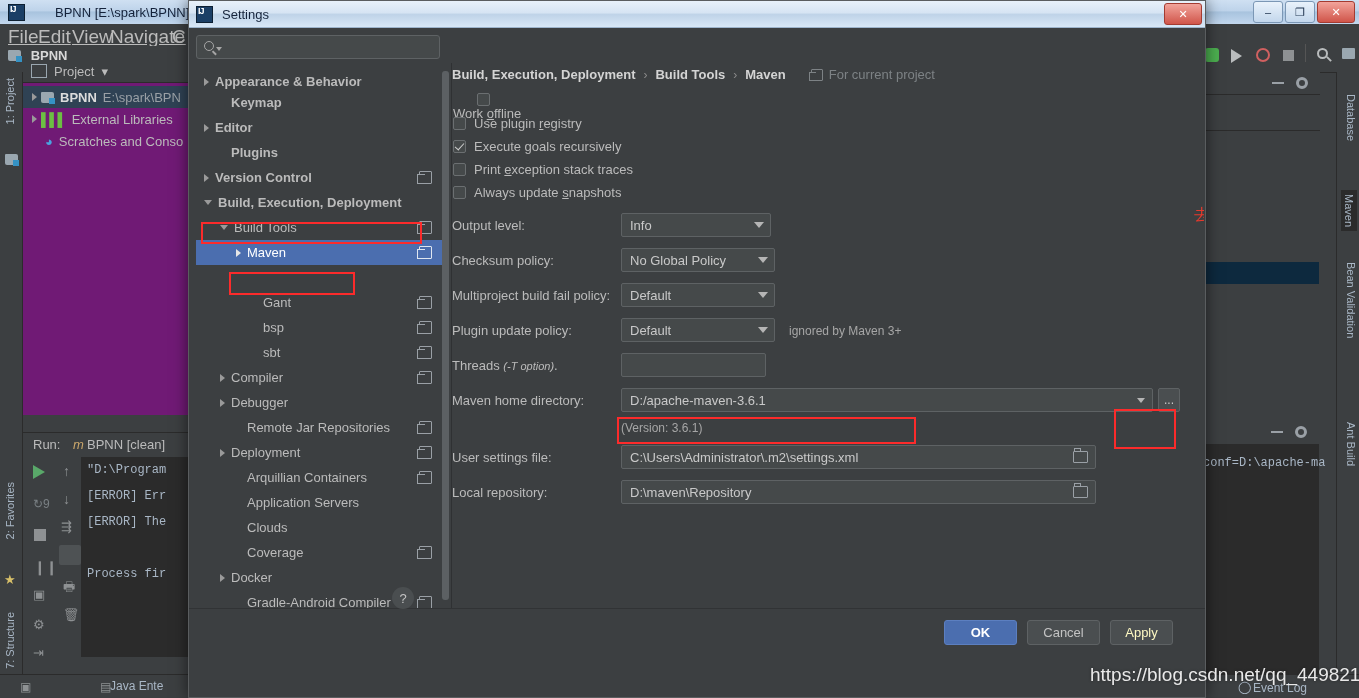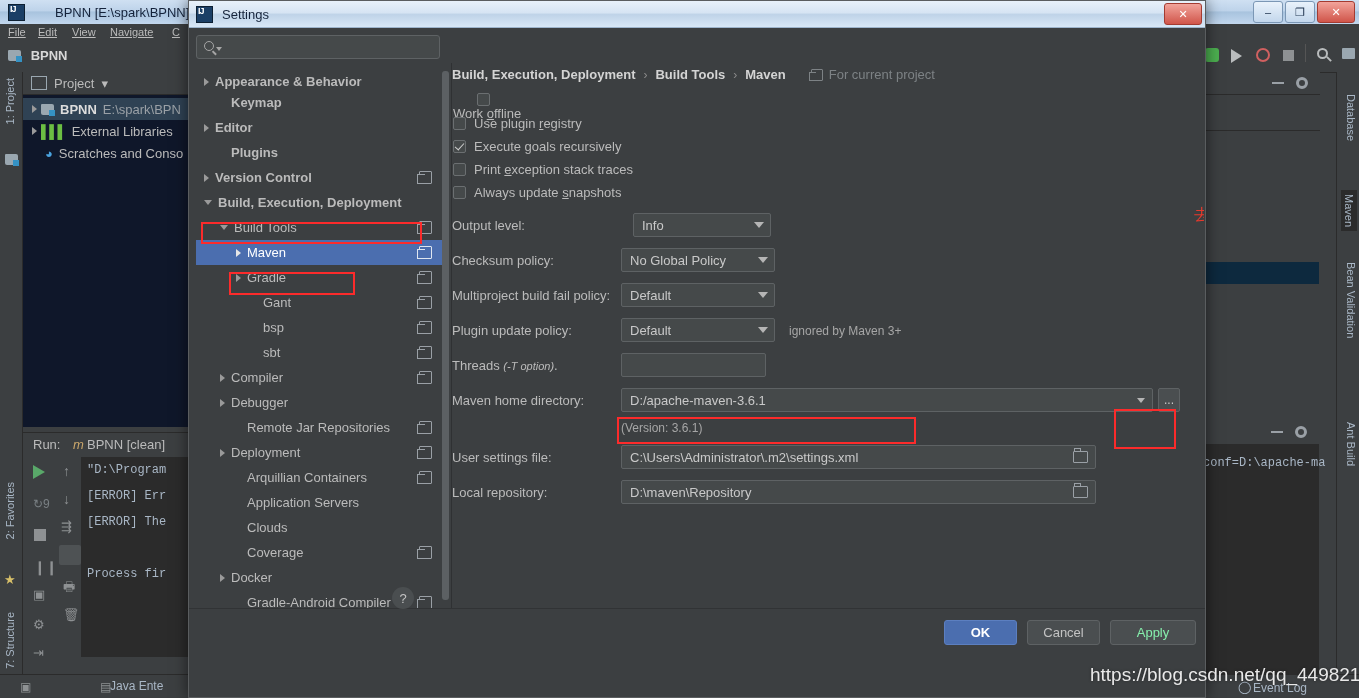--- a/index.html
+++ b/index.html
@@ -32,29 +32,29 @@
   #ide-winbtns{position:absolute;right:4px;top:1px;display:flex;gap:2px;}
   .winbtn{
     width:28px;height:20px;border:1px solid #7b97b5;border-radius:3px;
     background:linear-gradient(to bottom,#e9f2fb,#c3d7ec);
     display:flex;align-items:center;justify-content:center;
     color:#20344f;font-size:11px;
   }
   .winbtn.close{background:linear-gradient(to bottom,#f2a49b,#d0554a);border-color:#a33b31;color:#fff;width:36px;}
 
   #ide-menubar{position:absolute;left:0;top:24px;width:1359px;height:22px;background:#3c3f41;}
-  #ide-menubar .mi{position:absolute;top:2px;color:#bbb;font-size:11px;}
+  #ide-menubar .mi{position:absolute;top:2px;color:#bbb;font-size:19px;}
   #ide-toolbar{position:absolute;left:0;top:46px;width:1359px;height:26px;background:#3c3f41;border-bottom:1px solid #2b2b2b;}
   #proj-label{position:absolute;left:8px;top:48px;color:#d8d8d8;font-size:13px;}
   .folder-ic{display:inline-block;width:13px;height:11px;background:#9aa7b0;border-radius:1px 2px 2px 2px;position:relative;vertical-align:-1px;}
   .folder-ic:after{content:"";position:absolute;right:-1px;bottom:-1px;width:6px;height:6px;background:#3592c4;}
 
   #left-stripe{position:absolute;left:0;top:72px;width:22px;height:602px;background:#3c3f41;border-right:1px solid #2b2b2b;}
   .stripe-txt{position:absolute;writing-mode:vertical-rl;transform:rotate(180deg);color:#a9b7c6;font-size:11px;white-space:nowrap;}
-  #proj-panel{position:absolute;left:23px;top:72px;width:175px;height:355px;background:#0f172a;}
+  #proj-panel{position:absolute;left:23px;top:60px;width:175px;height:355px;background:#701a75;}
   #proj-head{position:absolute;left:0;top:0;width:175px;height:22px;background:#3c3f41;border-bottom:1px solid #2b2b2b;}
   .tree-row{position:absolute;left:0;width:175px;height:22px;display:flex;align-items:center;color:#bbb;font-size:13px;white-space:nowrap;}
   .tri{width:0;height:0;border-left:5px solid #9a9a9a;border-top:4px solid transparent;border-bottom:4px solid transparent;margin-right:4px;}
   #run-panel{position:absolute;left:23px;top:432px;width:175px;height:242px;background:#3c3f41;border-top:1px solid #2b2b2b;}
   #run-head{position:absolute;left:0;top:0;width:175px;height:22px;color:#bbb;font-size:13px;}
   #run-console{position:absolute;left:58px;top:24px;width:117px;height:200px;background:#2b2b2b;color:#a9b7c6;font-family:"Liberation Mono",monospace;font-size:12px;padding:6px 0 0 6px;box-sizing:border-box;overflow:hidden;white-space:nowrap;}
   .run-line{height:26px;}
   #run-gutter{position:absolute;left:0;top:24px;width:56px;height:218px;}
   #statusbar{position:absolute;left:0;top:674px;width:1359px;height:24px;background:#3c3f41;border-top:1px solid #2b2b2b;color:#a9b7c6;font-size:12px;}
 
@@ -175,21 +175,21 @@
   #help-btn{
     position:absolute;left:203px;top:-22px;width:22px;height:22px;border-radius:50%;
     background:#4a4e50;color:#c3c3c3;font-size:13px;display:flex;align-items:center;justify-content:center;
   }
   .dbtn{
     position:absolute;top:11px;height:25px;box-sizing:border-box;border-radius:3px;
     display:flex;align-items:center;justify-content:center;font-size:13px;
   }
   #ok-btn{left:755px;width:73px;background:#4b6eaf;border:1px solid #5c7fc0;color:#ffffff;font-weight:bold;}
   #cancel-btn{left:838px;width:73px;background:#4a4e50;border:1px solid #5e6264;color:#c3c3c3;}
-  #apply-btn{left:921px;width:86px;background:#4a4e50;border:1px solid #5e6264;color:#86efac;}
+  #apply-btn{left:921px;width:63px;background:#4a4e50;border:1px solid #5e6264;color:#fef9c3;}
 
   #watermark{
     position:absolute;left:1090px;top:664px;color:#e9e9e9;font-size:19px;
     font-family:"Liberation Sans",sans-serif;white-space:nowrap;z-index:50;
     text-shadow:0 0 3px rgba(0,0,0,.35);
   }
 </style>
 </head>
 <body>
 
@@ -386,26 +386,20 @@
           <span class="arrow arr-d"></span>
           <span class="t-lbl">Build Tools</span>
           <span class="proj-ic"></span>
         </div>
         <div class="t-row sel" style="top: 175px;">
           <span style="width: 40px; flex: 0 0 auto;"></span>
           <span class="arrow arr-r"></span>
           <span class="t-lbl">Maven</span>
           <span class="proj-ic"></span>
         </div>
-        <div class="t-row" style="top: 200px;">
-          <span style="width: 40px; flex: 0 0 auto;"></span>
-          <span class="arrow arr-r"></span>
-          <span class="t-lbl">Gradle</span>
-          <span class="proj-ic"></span>
-        </div>
         <div class="t-row" style="top: 225px;">
           <span style="width: 56px; flex: 0 0 auto;"></span>
           <span class="arrow" style="width: 5px; flex: 0 0 auto;"></span>
           <span class="t-lbl">Gant</span>
           <span class="proj-ic"></span>
         </div>
         <div class="t-row" style="top: 250px;">
           <span style="width: 56px; flex: 0 0 auto;"></span>
           <span class="arrow" style="width: 5px; flex: 0 0 auto;"></span>
           <span class="t-lbl">bsp</span>
@@ -518,21 +512,21 @@
       <div class="cb-row" style="top:99px;">
         <span class="cbx"></span>
         <span><span>Print </span><span class="u">e</span><span>xception stack traces</span></span>
       </div>
       <div class="cb-row" style="top:122px;">
         <span class="cbx"></span>
         <span><span>Always update </span><span class="u">s</span><span>napshots</span></span>
       </div>
 
       <span class="f-label" style="left:0;top:155px;">Output level:</span>
-      <div class="combo" style="left:169px;top:150px;width:138px;margin-left:12px;">
+      <div class="combo" style="left:169px;top:150px;width:150px;">
         <span class="cv">Info</span>
         <span class="cdd">
             <span class="caret"></span>
           </span>
       </div>
 
       <span class="f-label" style="left:0;top:190px;">Checksum policy:</span>
       <div class="combo" style="left:169px;top:185px;width:154px;">
         <span class="cv">No Global Policy</span>
         <span class="cdd">

